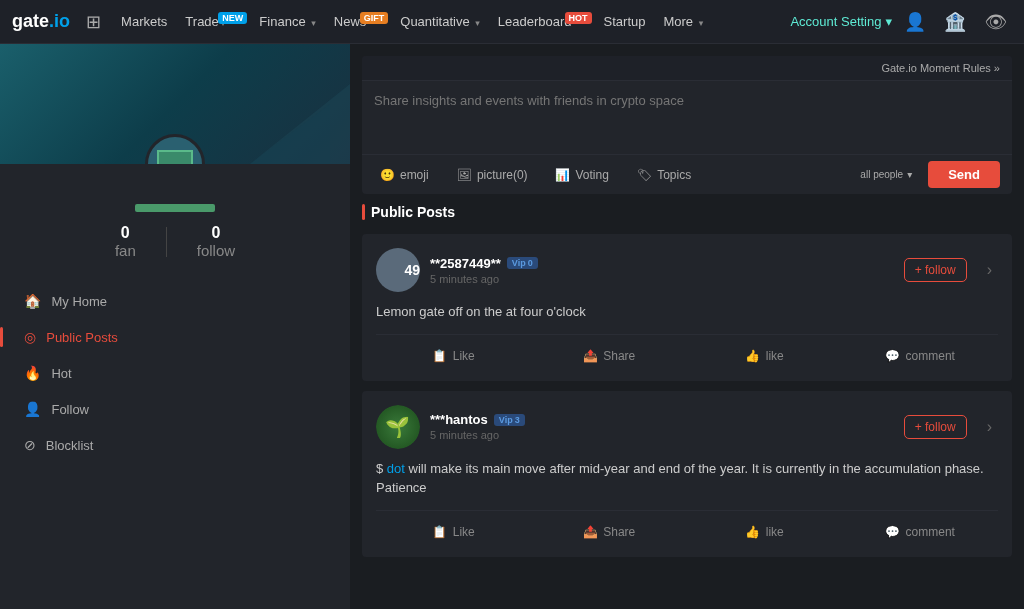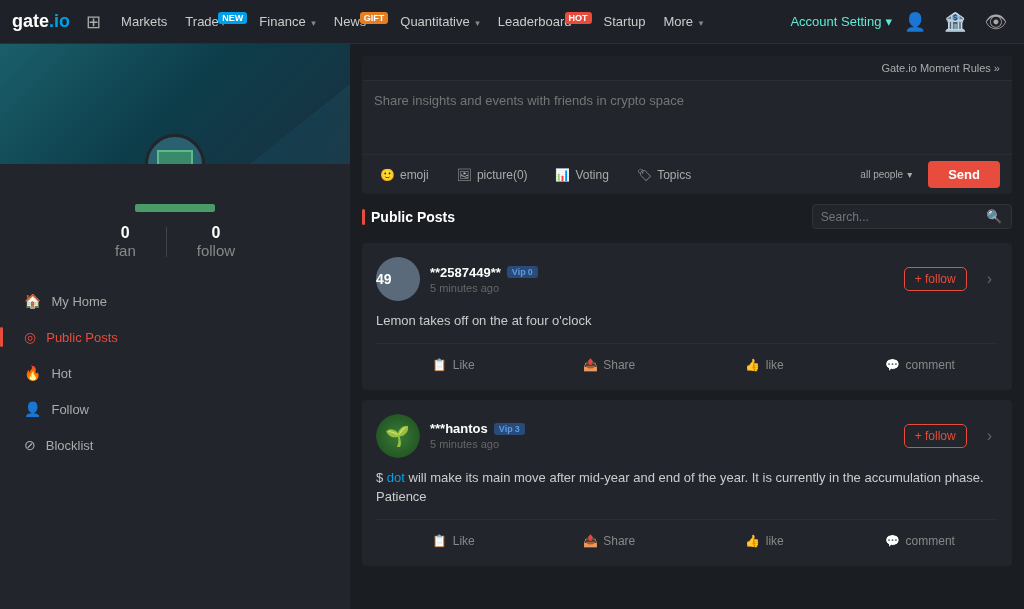--- a/index.html
+++ b/index.html
@@ -64,21 +64,21 @@
     .posts-header { display: flex; align-items: center; justify-content: space-between; margin-bottom: 4px; }
     .posts-title { display: flex; align-items: center; gap: 6px; font-size: 14px; font-weight: 600; color: #fff; }
     .posts-title-bar { width: 3px; height: 16px; background: #e74c3c; border-radius: 2px; }
     .search-box { display: flex; align-items: center; background: #22252b; border: 1px solid #333; border-radius: 4px; padding: 4px 8px; gap: 6px; }
     .search-input { background: none; border: none; outline: none; color: #ccc; font-size: 12px; width: 160px; }
     .search-icon { color: #666; font-size: 13px; }
 
     
     .post-card { background: #22252b; border-radius: 4px; padding: 14px; }
     .post-header { display: flex; align-items: center; gap: 10px; margin-bottom: 10px; }
-    .post-avatar { width: 44px; height: 44px; border-radius: 50%; background: #3a4a5a; display: flex; align-items: center; justify-content: flex-start; color: #fff; font-size: 14px; font-weight: 700; flex-shrink: 0; }
+    .post-avatar { width: 44px; height: 44px; border-radius: 50%; background: #3a4a5a; display: flex; align-items: center; justify-content: flex-end; color: #fff; font-size: 14px; font-weight: 700; flex-shrink: 0; }
     .post-avatar-49 { background: #5a6a7a; }
     .post-avatar-hantos { background: transparent; overflow: hidden; }
     .post-avatar-img { width: 100%; height: 100%; object-fit: cover; border-radius: 50%; background: linear-gradient(135deg, #2a5a2a, #4a8a4a); display: flex; align-items: center; justify-content: center; color: #fff; font-size: 10px; }
     .post-meta { flex: 1; }
     .post-username { color: #fff; font-size: 13px; font-weight: 600; display: flex; align-items: center; gap: 6px; }
     .vip-badge { background: #2a4a7a; color: #5a9ae0; font-size: 9px; padding: 1px 5px; border-radius: 3px; font-weight: 700; display: flex; align-items: center; gap: 2px; }
     .post-time { color: #666; font-size: 11px; margin-top: 2px; }
     .follow-btn { background: transparent; border: 1px solid #e74c3c; color: #e74c3c; padding: 4px 10px; border-radius: 5px; cursor: pointer; font-size: 12px; display: flex; align-items: center; gap: 3px; }
     .chevron-btn { background: transparent; border: none; color: #666; cursor: pointer; padding: 4px 6px; font-size: 16px; margin-left: 4px; }
     .post-content { color: #ccc; font-size: 13px; line-height: 1.5; margin-bottom: 12px; }
@@ -193,24 +193,20 @@
         </div>
         <button class="send-btn">Send</button>
       </div>
     </div>
 
     <div class="posts-header">
       <div class="posts-title">
         <div class="posts-title-bar"></div>
         <span>Public Posts</span>
       </div>
-      <div class="search-box">
-        <input class="search-input" type="text" placeholder="Search..." style="">
-        <span class="search-icon">🔍</span>
-      </div>
     </div>
 
     <div class="post-card">
       <div class="post-header">
         <div class="post-avatar post-avatar-49">
           <span>49</span>
         </div>
         <div class="post-meta">
           <div class="post-username">
             <span>**2587449**</span>
@@ -218,21 +214,21 @@
               <span>Vip</span>
               <span>0</span>
             </span>
           </div>
           <div class="post-time">5 minutes ago</div>
         </div>
         <button class="follow-btn">+ follow</button>
         <button class="chevron-btn">›</button>
       </div>
       <div class="post-content">
-        <span>Lemon takes off on the at four o'clock</span>
+        <span>Lemon gate off on the at four o'clock</span>
       </div>
       <div class="post-actions">
         <div class="action-btn">
           <span>📋</span>
           <span>Like</span>
         </div>
         <div class="action-btn">
           <span>📤</span>
           <span>Share</span>
         </div>

